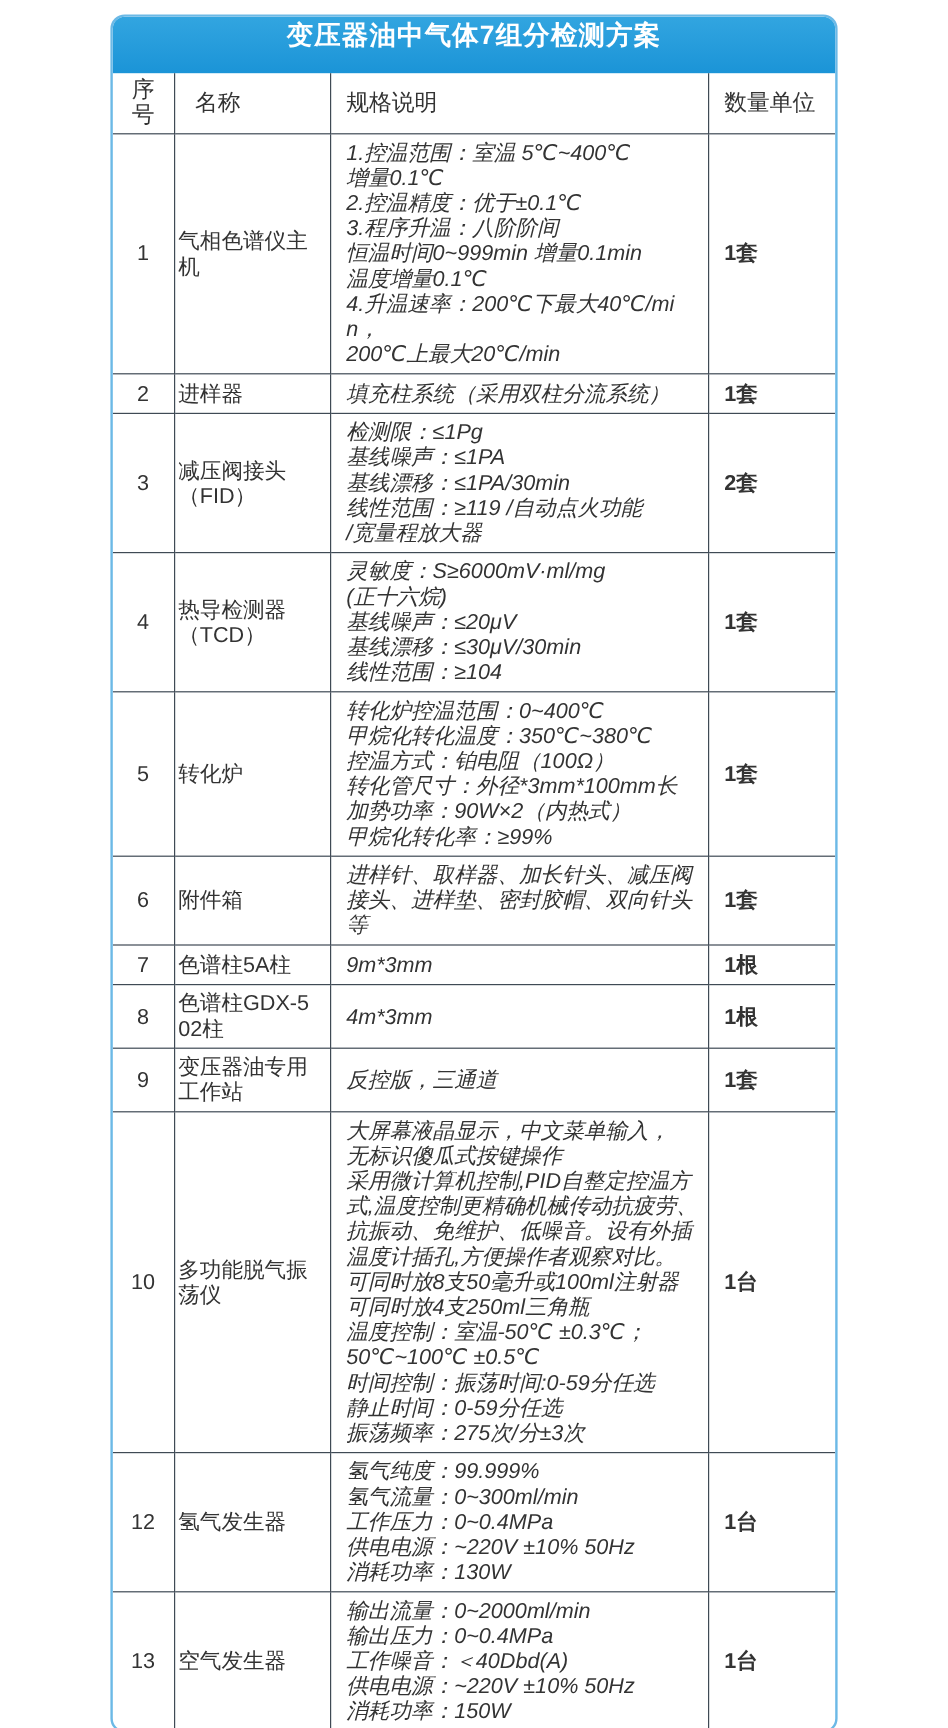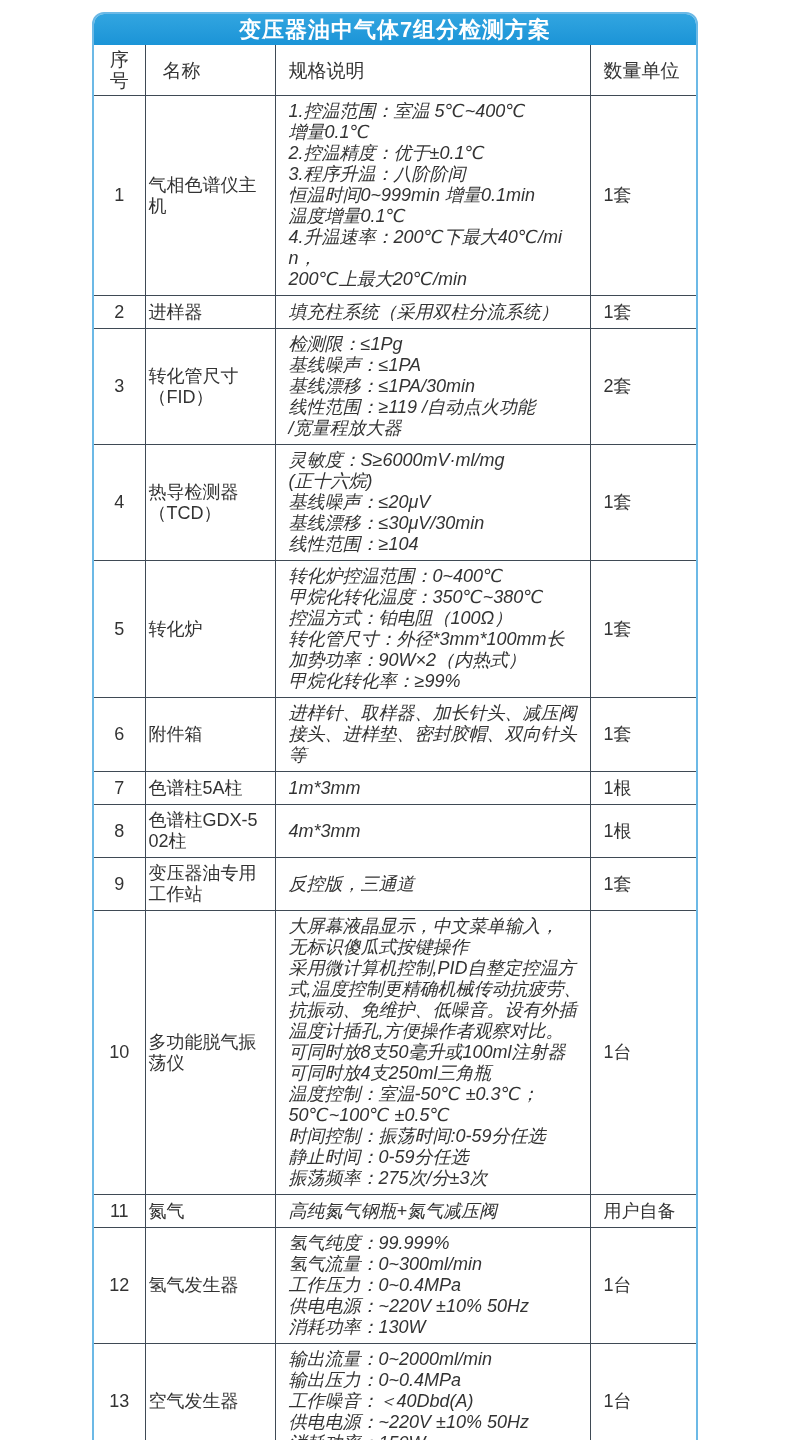--- a/index.html
+++ b/index.html
@@ -15,21 +15,21 @@
   }
   .card{
     width:606px;
     margin:12px auto 0 auto;
     border:2px solid var(--outer);
     border-radius:12px;
     overflow:hidden;
     background:#fff;
   }
   .title-bar{
-    height:31px;
+    height:47px;
     background:linear-gradient(180deg,var(--accent-light),var(--accent));
     color:var(--title-text);
     font-size:22px;
     font-weight:bold;
     text-align:center;
     line-height:31px;
     letter-spacing:1px;
   }
   table.spec{
     width:100%;
@@ -62,21 +62,21 @@
   td.no{text-align:center;}
   td.name{padding-left:3px;word-break:break-all;}
   th.h-name{padding-left:17px;}
   td.specs{
     padding-left:13px;
     white-space:pre-line;
     word-break:break-all;
     font-style:italic;
   }
   th.h-spec{padding-left:13px;font-family:Liberation Serif, serif;}
-  td.qty{padding-left:13px;}
+  td.qty{padding-left:13px;font-weight:bold;}
   th.h-qty{padding-left:13px;}
   tr.single td{height:33px;}
 </style>
 </head>
 <body>
 
 <div class="card">
   <div class="title-bar">变压器油中气体7组分检测方案</div>
   <table class="spec">
     <colgroup>
@@ -106,21 +106,21 @@
       <td class="qty">1套</td>
     </tr>
     <tr class="single">
       <td class="no">2</td>
       <td class="name">进样器</td>
       <td class="specs">填充柱系统（采用双柱分流系统）</td>
       <td class="qty">1套</td>
     </tr>
     <tr>
       <td class="no">3</td>
-      <td class="name">转化管尺寸（FID）</td>
+      <td class="name">减压阀接头（FID）</td>
       <td class="specs">检测限：≤1Pg
 基线噪声：≤1PA
 基线漂移：≤1PA/30min
 线性范围：≥119 /自动点火功能
 /宽量程放大器</td>
       <td class="qty">2套</td>
     </tr>
     <tr>
       <td class="no">4</td>
       <td class="name">热导检测器（TCD）</td>
@@ -144,21 +144,21 @@
     </tr>
     <tr>
       <td class="no">6</td>
       <td class="name">附件箱</td>
       <td class="specs">进样针、取样器、加长针头、减压阀接头、进样垫、密封胶帽、双向针头等</td>
       <td class="qty">1套</td>
     </tr>
     <tr class="single">
       <td class="no">7</td>
       <td class="name">色谱柱5A柱</td>
-      <td class="specs">1m*3mm</td>
+      <td class="specs">9m*3mm</td>
       <td class="qty">1根</td>
     </tr>
     <tr class="single">
       <td class="no">8</td>
       <td class="name">色谱柱GDX-502柱</td>
       <td class="specs">4m*3mm</td>
       <td class="qty">1根</td>
     </tr>
     <tr class="single">
       <td class="no">9</td>
@@ -177,26 +177,20 @@
 温度计插孔,方便操作者观察对比。
 可同时放8支50毫升或100ml注射器
 可同时放4支250ml三角瓶
 温度控制：室温-50℃ ±0.3℃；
 50℃~100℃ ±0.5℃
 时间控制：振荡时间:0-59分任选
 静止时间：0-59分任选
 振荡频率：275次/分±3次</td>
       <td class="qty">1台</td>
     </tr>
-    <tr class="single">
-      <td class="no">11</td>
-      <td class="name">氮气</td>
-      <td class="specs">高纯氮气钢瓶+氮气减压阀</td>
-      <td class="qty">用户自备</td>
-    </tr>
     <tr>
       <td class="no">12</td>
       <td class="name">氢气发生器</td>
       <td class="specs">氢气纯度：99.999%
 氢气流量：0~300ml/min
 工作压力：0~0.4MPa
 供电电源：~220V ±10% 50Hz
 消耗功率：130W</td>
       <td class="qty">1台</td>
     </tr>

